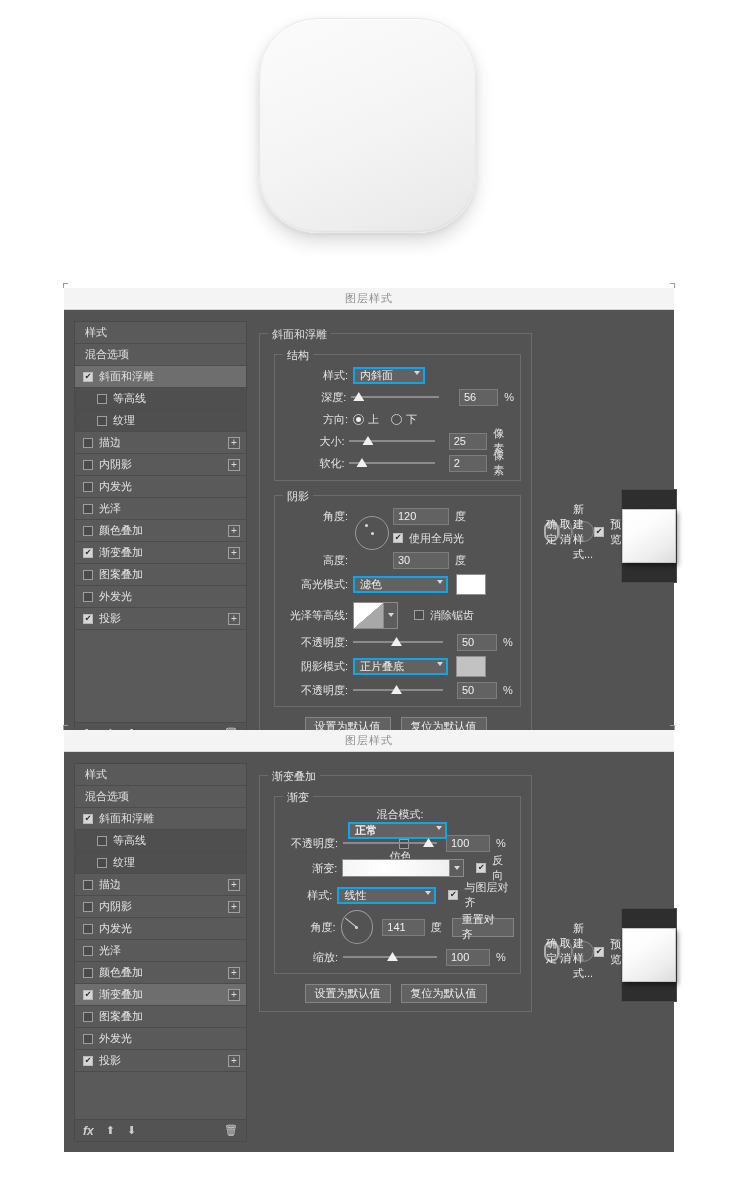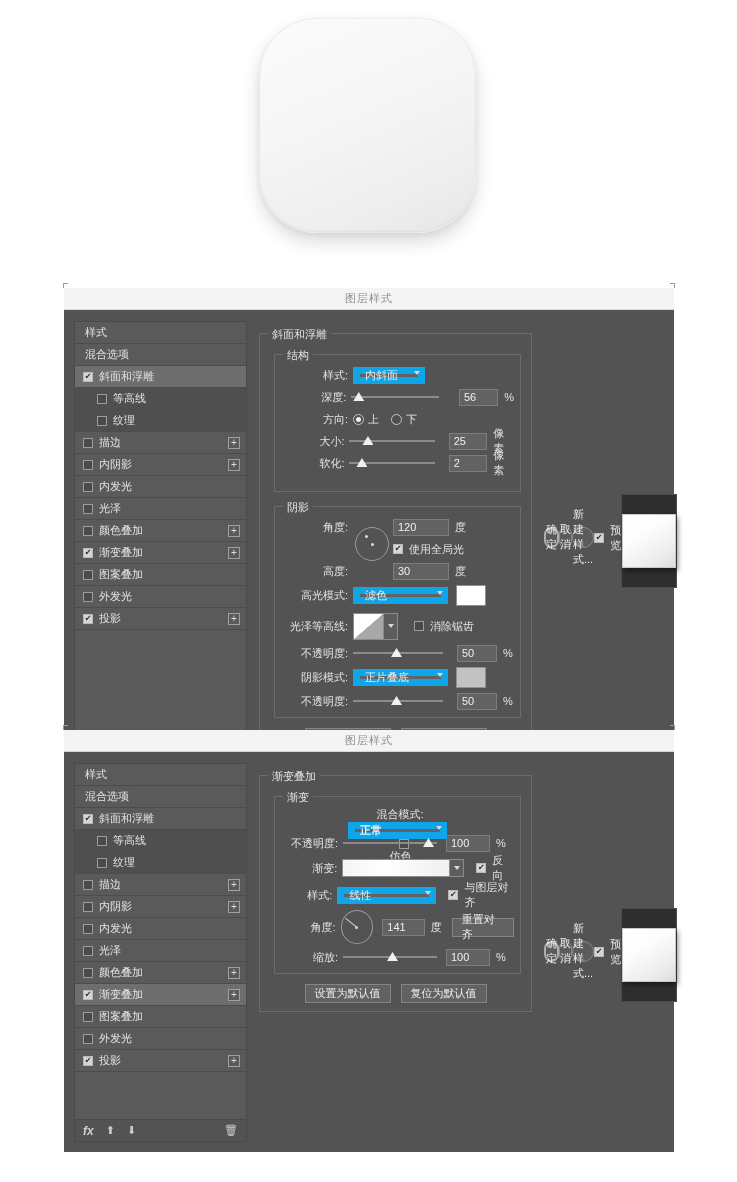--- a/index.html
+++ b/index.html
@@ -96,21 +96,21 @@
     position:absolute; top:-7px; left:8px; background:#535353;
     padding:0 4px; font-size:11px; color:#e2e2e2;
   }
 
   .row { display:flex; align-items:center; height:20px; margin-bottom:2px; font-size:11px; color:#e2e2e2; }
   .row .lab { text-align:right; white-space:nowrap; padding-right:5px; }
   .row .lab.w70 { width:72px; }
   .row .lab.w62 { width:62px; }
 
   select.ps, .fakeselect {
-    background:#626262; border:7px solid #0ea5e9; color:#ededed;
+    background:#626262; border:2px solid #0ea5e9; color:#ededed;
     font-size:11px; height:17px; padding:0 16px 0 5px;
     font-family:"Liberation Sans", sans-serif;
     -webkit-appearance:none; appearance:none; position:relative;
   }
   .selwrap { position:relative; display:inline-block; }
   .selwrap .chev {
     position:absolute; right:5px; top:4px; width:0; height:0;
     border-left:3.5px solid transparent; border-right:3.5px solid transparent;
     border-top:4px solid #d9d9d9; pointer-events:none;
   }
@@ -309,21 +309,21 @@
             <div class="row">
               <span class="lab w70">大小:</span>
               <span class="slider" style="width:90px;">
                 <span class="track"></span>
                 <span class="thumb" style="left:13px;"></span>
               </span>
               <span class="numfield" style="margin-left:14px;">25</span>
               <span class="unit">像素</span>
             </div>
 
-            <div class="row" style="margin-bottom:12px;">
+            <div class="row" style="margin-bottom:1px;">
               <span class="lab w70">软化:</span>
               <span class="slider" style="width:90px;">
                 <span class="track"></span>
                 <span class="thumb" style="left:7px;"></span>
               </span>
               <span class="numfield" style="margin-left:14px;">2</span>
               <span class="unit">像素</span>
             </div>
           </div>
 

